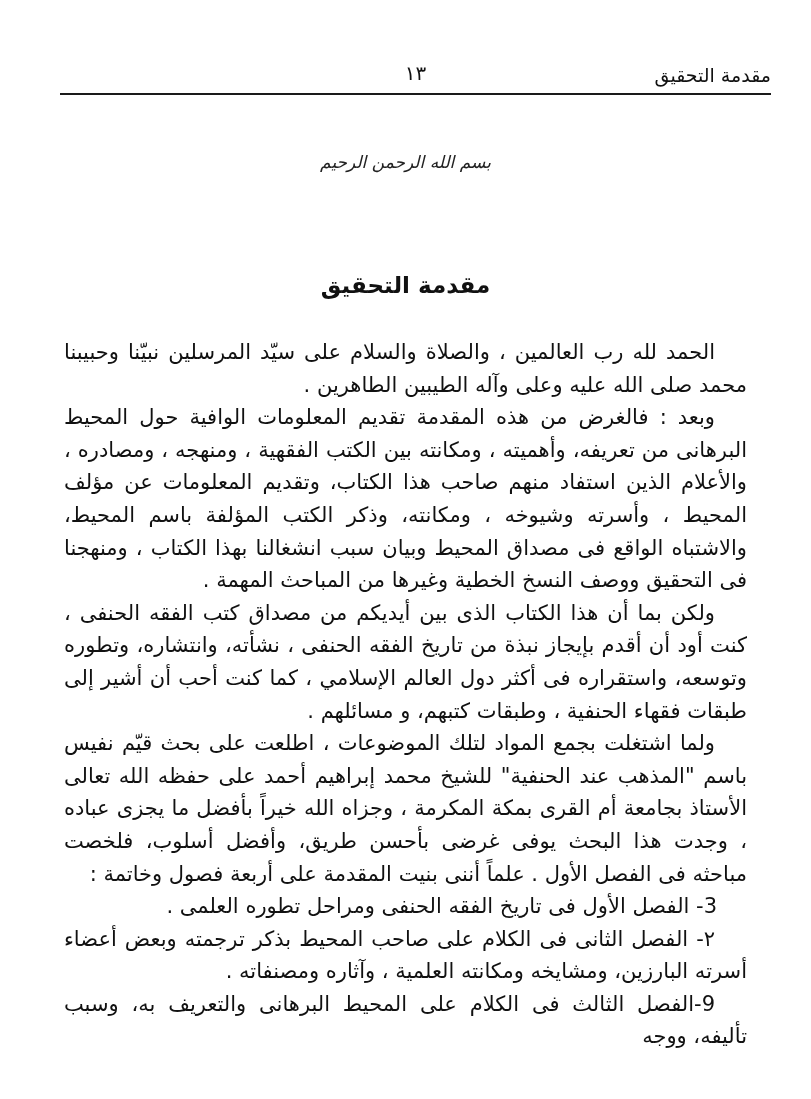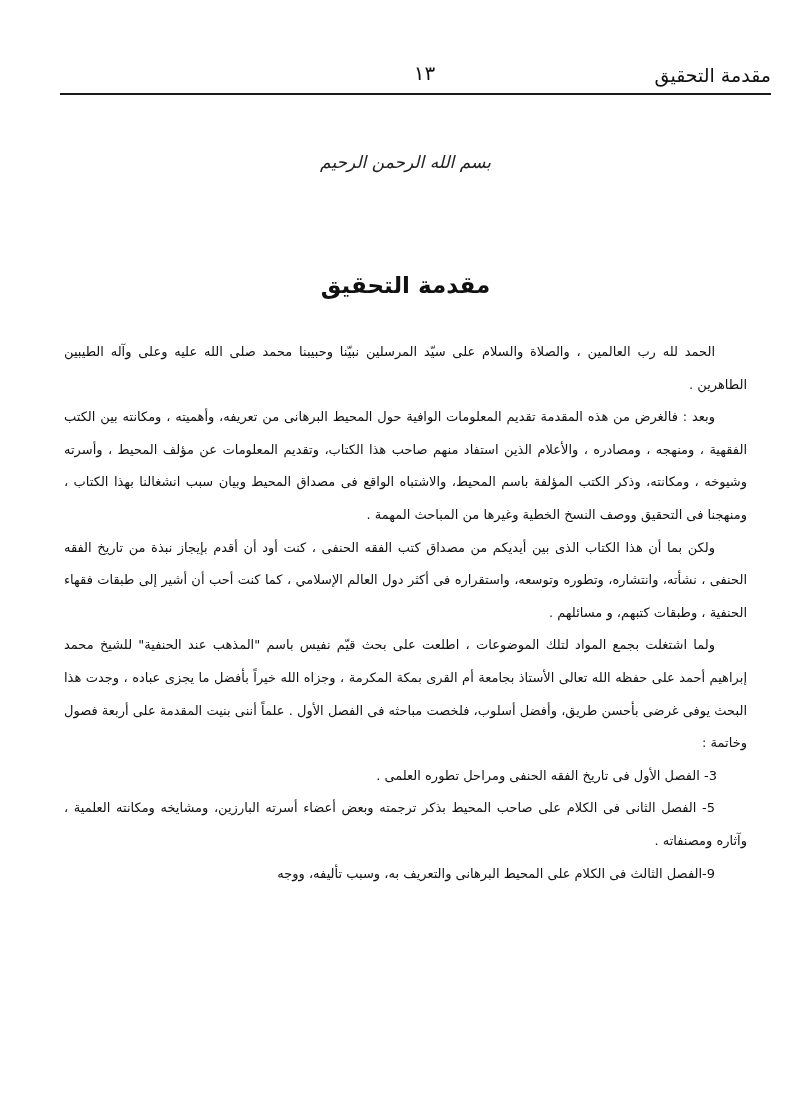--- a/index.html
+++ b/index.html
@@ -31,21 +31,21 @@
     }
     .header-title {
       position: absolute;
       right: 0;
       top: 2px;
       font-size: 19px;
       line-height: 26px;
     }
     .header-page-number {
       position: absolute;
-      left: 9px;
+      left: 0;
       width: 100%;
       text-align: center;
       top: 0px;
       font-size: 20px;
       line-height: 26px;
       direction: ltr;
     }
     .header-rule {
       position: absolute;
       left: 0;
@@ -78,21 +78,21 @@
       direction: rtl;
     }
     .body-text {
       position: absolute;
       top: 336px;
       left: 64px;
       width: 683px;
       direction: rtl;
       text-align: justify;
       text-align-last: right;
-      font-size: 13px;
+      font-size: 21px;
       line-height: 32.6px;
     }
     .body-text p {
       margin: 0;
     }
     .indent {
       text-indent: 32px;
     }
     .list-item {
       margin: 0;
@@ -118,17 +118,17 @@
   <div class="basmala">بسم الله الرحمن الرحيم</div>
 
   <div class="section-title">مقدمة التحقيق</div>
 
   <div class="body-text">
     <p class="indent">الحمد لله رب العالمين ، والصلاة والسلام على سيّد المرسلين نبيّنا وحبيبنا محمد صلى الله عليه وعلى وآله الطيبين الطاهرين .</p>
     <p class="indent">وبعد : فالغرض من هذه المقدمة تقديم المعلومات الوافية حول المحيط البرهانى من تعريفه، وأهميته ، ومكانته بين الكتب الفقهية ، ومنهجه ، ومصادره ، والأعلام الذين استفاد منهم صاحب هذا الكتاب، وتقديم المعلومات عن مؤلف المحيط ، وأسرته وشيوخه ، ومكانته، وذكر الكتب المؤلفة باسم المحيط، والاشتباه الواقع فى مصداق المحيط وبيان سبب انشغالنا بهذا الكتاب ، ومنهجنا فى التحقيق ووصف النسخ الخطية وغيرها من المباحث المهمة .</p>
     <p class="indent">ولكن بما أن هذا الكتاب الذى بين أيديكم من مصداق كتب الفقه الحنفى ، كنت أود أن أقدم بإيجاز نبذة من تاريخ الفقه الحنفى ، نشأته، وانتشاره، وتطوره وتوسعه، واستقراره فى أكثر دول العالم الإسلامي ، كما كنت أحب أن أشير إلى طبقات فقهاء الحنفية ، وطبقات كتبهم، و مسائلهم .</p>
     <p class="indent">ولما اشتغلت بجمع المواد لتلك الموضوعات ، اطلعت على بحث قيّم نفيس باسم "المذهب عند الحنفية" للشيخ محمد إبراهيم أحمد على حفظه الله تعالى الأستاذ بجامعة أم القرى بمكة المكرمة ، وجزاه الله خيراً بأفضل ما يجزى عباده ، وجدت هذا البحث يوفى غرضى بأحسن طريق، وأفضل أسلوب، فلخصت مباحثه فى الفصل الأول . علماً أننى بنيت المقدمة على أربعة فصول وخاتمة :</p>
     <p class="list-item first">3- الفصل الأول فى تاريخ الفقه الحنفى ومراحل تطوره العلمى .</p>
-    <p class="list-item rest">5- الفصل الثانى فى الكلام على صاحب المحيط بذكر ترجمته وبعض أعضاء أسرته البارزين، ومشايخه ومكانته العلمية ، وآثاره ومصنفاته .</p>
+    <p class="list-item rest">٢- الفصل الثانى فى الكلام على صاحب المحيط بذكر ترجمته وبعض أعضاء أسرته البارزين، ومشايخه ومكانته العلمية ، وآثاره ومصنفاته .</p>
     <p class="list-item rest">9-الفصل الثالث فى الكلام على المحيط البرهانى والتعريف به، وسبب تأليفه، ووجه</p>
   </div>
 
 </div>
 
 </body></html>

